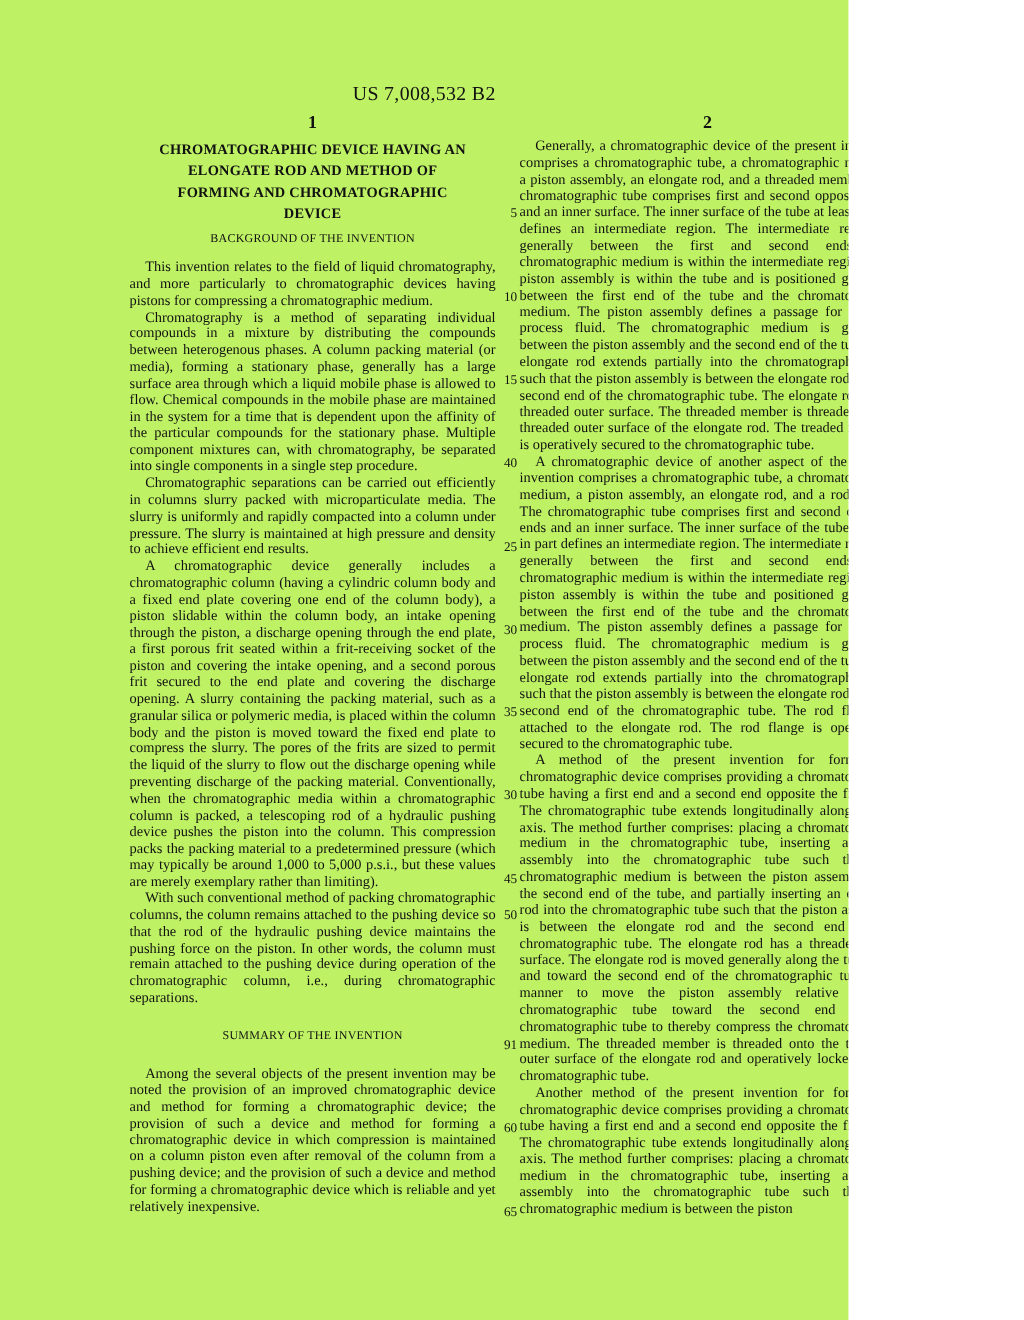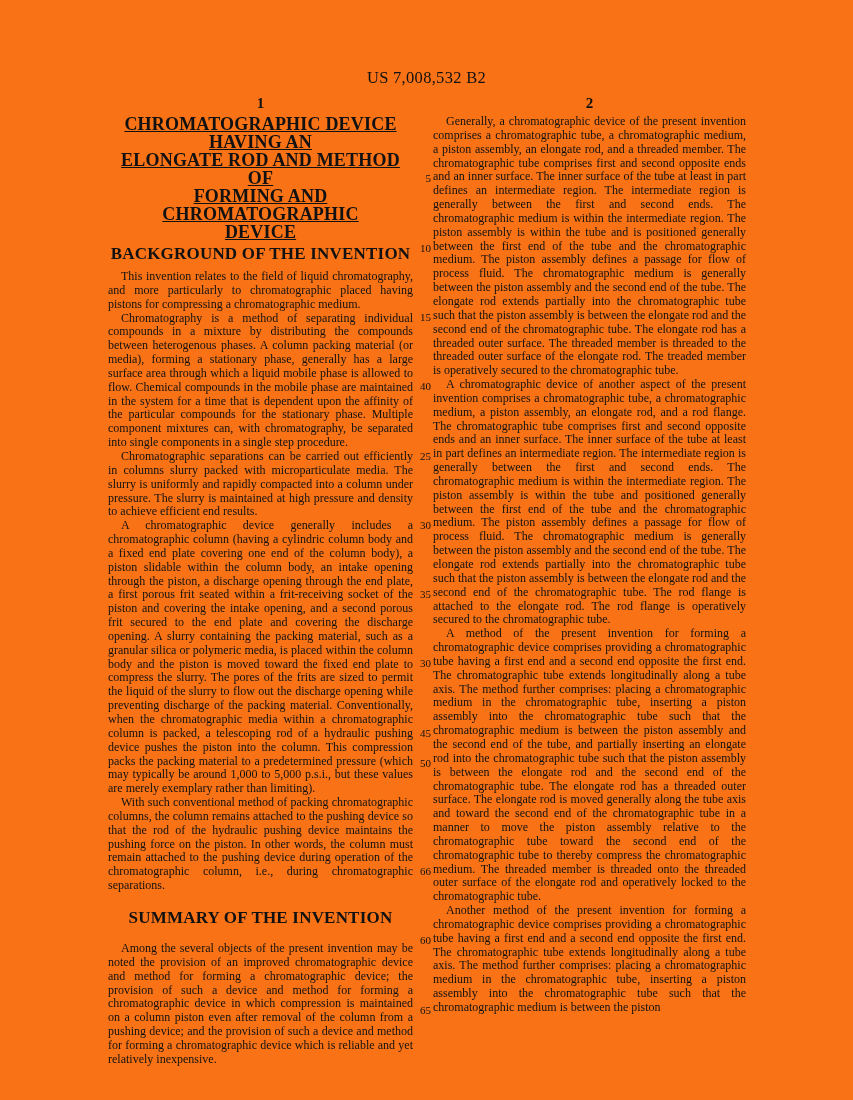--- a/index.html
+++ b/index.html
@@ -2,23 +2,23 @@
 <html><head>
 <meta charset="utf-8">
 <style>
   html, body {
     margin: 0;
     padding: 0;
     background: #ffffff;
   }
   .page {
     position: relative;
-    width: 853px;
+    width: 707px;
     height: 1100px;
-    background: #f97316;
+    background: #bef264;
     font-family: "Liberation Serif", "DejaVu Serif", serif;
     color: #111111;
     overflow: hidden;
   }
   .pub-number {
     position: absolute;
     top: 68px;
     left: 0;
     width: 100%;
     text-align: center;
@@ -37,32 +37,31 @@
   .col-num {
     text-align: center;
     font-weight: bold;
     font-size: 15px;
     line-height: 15px;
     margin: 0 0 4px 0;
     text-indent: 0;
   }
   .invention-title {
     margin: 2px 0 0 0;
-    font-size: 18px;
+    font-size: 12px;
     font-weight: bold;
     line-height: 18px;
     text-align: center;
     white-space: pre-line;
     letter-spacing: 0.2px;
-    text-decoration: underline;
   }
   .section-heading {
     margin: 6px 0 9px 0;
-    font-size: 17px;
-    font-weight: bold;
+    font-size: 10px;
+    font-weight: normal;
     line-height: 14px;
     text-align: center;
     letter-spacing: 0.2px;
   }
   .section-heading.summary-heading {
     margin: 18px 0 17px 0;
   }
   .par {
     margin: 0;
     text-indent: 13px;
@@ -88,36 +87,36 @@
     <span class="gnum" style="top:172px">5</span>
     <span class="gnum" style="top:242px">10</span>
     <span class="gnum" style="top:311px">15</span>
     <span class="gnum" style="top:380px">40</span>
     <span class="gnum" style="top:450px">25</span>
     <span class="gnum" style="top:519px">30</span>
     <span class="gnum" style="top:588px">35</span>
     <span class="gnum" style="top:657px">30</span>
     <span class="gnum" style="top:727px">45</span>
     <span class="gnum" style="top:757px">50</span>
-    <span class="gnum" style="top:865px">66</span>
+    <span class="gnum" style="top:865px">91</span>
     <span class="gnum" style="top:934px">60</span>
     <span class="gnum" style="top:1004px">65</span>
   </div>
 
   <div class="col col-left">
     <div class="col-num">1</div>
 
     <h1 class="invention-title">CHROMATOGRAPHIC DEVICE HAVING AN
 ELONGATE ROD AND METHOD OF
 FORMING AND CHROMATOGRAPHIC
 DEVICE</h1>
 
     <h2 class="section-heading">BACKGROUND OF THE INVENTION</h2>
 
-    <p class="par">This invention relates to the field of liquid chromatography, and more particularly to chromatographic placed having pistons for compressing a chromatographic medium.</p>
+    <p class="par">This invention relates to the field of liquid chromatography, and more particularly to chromatographic devices having pistons for compressing a chromatographic medium.</p>
     <p class="par">Chromatography is a method of separating individual compounds in a mixture by distributing the compounds between heterogenous phases. A column packing material (or media), forming a stationary phase, generally has a large surface area through which a liquid mobile phase is allowed to flow. Chemical compounds in the mobile phase are maintained in the system for a time that is dependent upon the affinity of the particular compounds for the stationary phase. Multiple component mixtures can, with chromatography, be separated into single components in a single step procedure.</p>
     <p class="par">Chromatographic separations can be carried out efficiently in columns slurry packed with microparticulate media. The slurry is uniformly and rapidly compacted into a column under pressure. The slurry is maintained at high pressure and density to achieve efficient end results.</p>
     <p class="par">A chromatographic device generally includes a chromatographic column (having a cylindric column body and a fixed end plate covering one end of the column body), a piston slidable within the column body, an intake opening through the piston, a discharge opening through the end plate, a first porous frit seated within a frit-receiving socket of the piston and covering the intake opening, and a second porous frit secured to the end plate and covering the discharge opening. A slurry containing the packing material, such as a granular silica or polymeric media, is placed within the column body and the piston is moved toward the fixed end plate to compress the slurry. The pores of the frits are sized to permit the liquid of the slurry to flow out the discharge opening while preventing discharge of the packing material. Conventionally, when the chromatographic media within a chromatographic column is packed, a telescoping rod of a hydraulic pushing device pushes the piston into the column. This compression packs the packing material to a predetermined pressure (which may typically be around 1,000 to 5,000 p.s.i., but these values are merely exemplary rather than limiting).</p>
     <p class="par">With such conventional method of packing chromatographic columns, the column remains attached to the pushing device so that the rod of the hydraulic pushing device maintains the pushing force on the piston. In other words, the column must remain attached to the pushing device during operation of the chromatographic column, i.e., during chromatographic separations.</p>
 
     <h2 class="section-heading summary-heading">SUMMARY OF THE INVENTION</h2>
 
     <p class="par">Among the several objects of the present invention may be noted the provision of an improved chromatographic device and method for forming a chromatographic device; the provision of such a device and method for forming a chromatographic device in which compression is maintained on a column piston even after removal of the column from a pushing device; and the provision of such a device and method for forming a chromatographic device which is reliable and yet relatively inexpensive.</p>
   </div>
 

